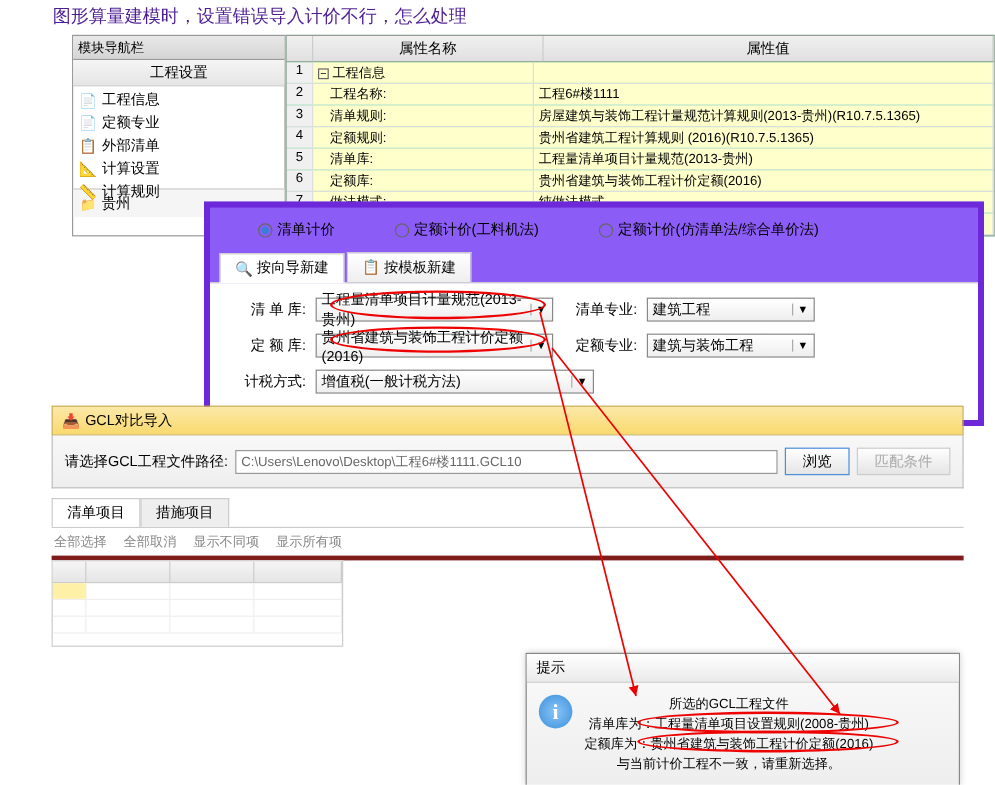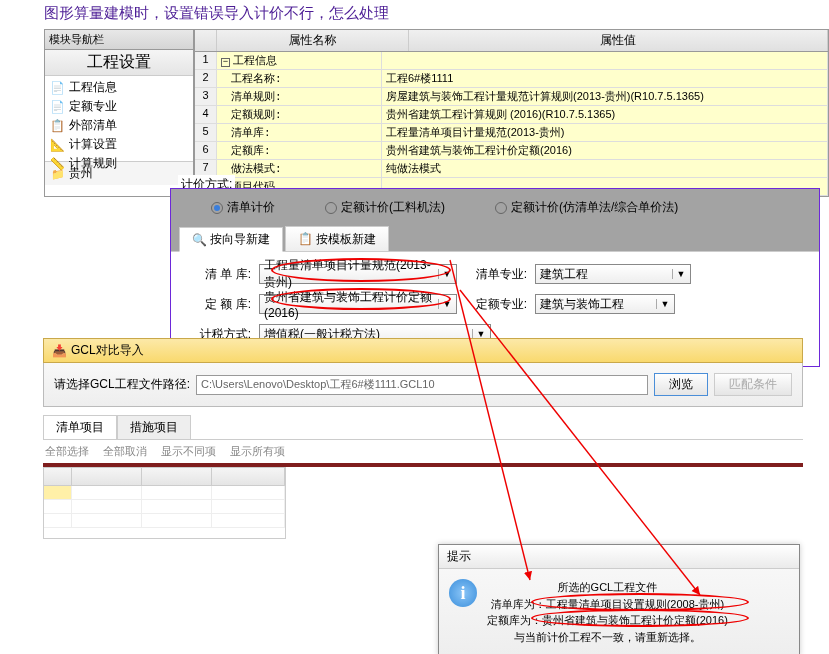--- a/index.html
+++ b/index.html
@@ -2,41 +2,41 @@
 <html><head>
   <meta charset="utf-8">
   <style>
     * { box-sizing: border-box; margin: 0; padding: 0; }
     body { font-family: "Microsoft YaHei", SimSun, sans-serif; font-size: 12px; width: 829px; height: 654px; background: #fff; position: relative; }
     
     .title-text { font-size: 15px; padding: 4px 44px; color: #4c1d95; }
     
     .top-area { display: flex; position: relative; }
     
-    .nav-panel { width: 150px; border: 1px solid #999; background: #fff; margin-left: 44px; margin-top: 2px; }
+    .nav-panel { width: 178px; border: 1px solid #999; background: #fff; margin-left: 60px; margin-top: 2px; }
     .nav-header { background: linear-gradient(#e8e8e8, #d5d5d5); padding: 2px 4px; font-size: 11px; border-bottom: 1px solid #999; }
-    .nav-section { background: linear-gradient(#f5f5f5, #e5e5e5); text-align: center; padding: 2px; border-bottom: 1px solid #ccc; font-size: 16px; }
+    .nav-section { background: linear-gradient(#f5f5f5, #e5e5e5); text-align: center; padding: 2px; border-bottom: 1px solid #ccc; font-size: 12px; }
     .nav-tree { padding: 2px; height: 85px; }
     .nav-item { display: flex; align-items: center; padding: 1px 4px; cursor: pointer; font-size: 12px; }
     .nav-item .icon { width: 14px; height: 14px; margin-right: 4px; display: inline-flex; align-items: center; justify-content: center; }
     .nav-bottom { display: flex; align-items: center; padding: 3px 6px; border-top: 1px solid #ccc; background: #f5f5f5; }
     .folder-icon::before { content: "📁"; font-size: 11px; }
     
     .props-table { flex: 1; border: 1px solid #999; background: #86efac; margin-top: 2px; }
     .props-header { display: flex; background: linear-gradient(#f0f0f0, #e0e0e0); border-bottom: 1px solid #999; }
     .props-header div { padding: 2px 4px; font-size: 12px; text-align: center; border-right: 1px solid #ccc; }
     .props-row { display: flex; border-bottom: 1px solid #ddd; }
     .props-row div { padding: 1px 4px; font-size: 11px; border-right: 1px solid #ddd; }
     .row-num { width: 22px; text-align: center; background: #f0f0f0; }
-    .attr-name { width: 165px; background: #ffffcc; font-family: Liberation Mono, monospace; }
+    .attr-name { width: 184px; background: #ffffcc; }
     .attr-val { flex: 1; background: #ffffcc; }
     .tree-indent { padding-left: 14px !important; }
     .collapse-icon { display: inline-block; width: 9px; height: 9px; border: 1px solid #666; text-align: center; line-height: 7px; font-size: 9px; margin-right: 3px; }
     
-    .pricing-panel { position: absolute; left: 170px; top: 188px; width: 650px; background: #a3a3a3; border: 1px solid #6d28d9; }
+    .pricing-panel { position: absolute; left: 170px; top: 168px; width: 650px; background: #8b5cf6; border: 5px solid #6d28d9; }
     .pricing-label { position: absolute; left: 178px; top: 175px; font-size: 12px; background: #fff; padding: 1px 3px; }
     .radio-row { padding: 10px 40px; display: flex; gap: 50px; align-items: center; }
     .radio-opt { display: flex; align-items: center; gap: 4px; }
     .radio-circle { width: 12px; height: 12px; border: 1px solid #666; border-radius: 50%; display: inline-flex; align-items: center; justify-content: center; }
     .radio-circle.selected::after { content: ""; width: 6px; height: 6px; background: #3a7edb; border-radius: 50%; }
     
     .tabs-row { display: flex; padding: 0 8px; border-bottom: 1px solid #ccc; }
     .tab { padding: 3px 12px; background: linear-gradient(#fff, #eee); border: 1px solid #ccc; border-bottom: none; margin-right: 2px; display: flex; align-items: center; gap: 3px; cursor: pointer; }
     .tab.active { background: #fff; border-bottom: 1px solid #fff; position: relative; top: 1px; }
     
@@ -190,21 +190,21 @@
       </div>
   </div>
   <div class="form-area" style="position:relative;">
     <div class="form-row">
       <span class="form-label">清 单 库:</span>
       <div class="dropdown" style="width:198px;">
           <span style="flex:1;">工程量清单项目计量规范(2013-贵州)</span>
           <span class="dropdown-arrow">▼</span>
         </div>
       <span class="form-label">清单专业:</span>
-      <div class="dropdown" style="width:156px;gap:40px;">
+      <div class="dropdown" style="width:140px;gap:40px;">
           <span style="flex:1;">建筑工程</span>
           <span class="dropdown-arrow">▼</span>
         </div>
     </div>
     <div class="form-row">
       <span class="form-label">定 额 库:</span>
       <div class="dropdown" style="width:198px;">
           <span style="flex:1;">贵州省建筑与装饰工程计价定额(2016)</span>
           <span class="dropdown-arrow">▼</span>
         </div>

